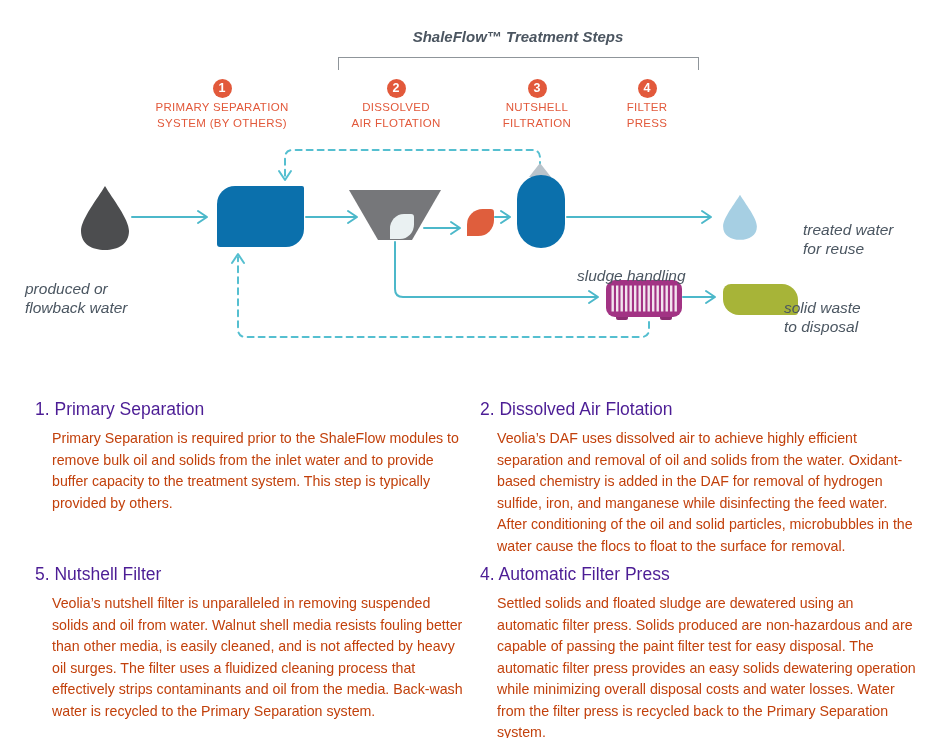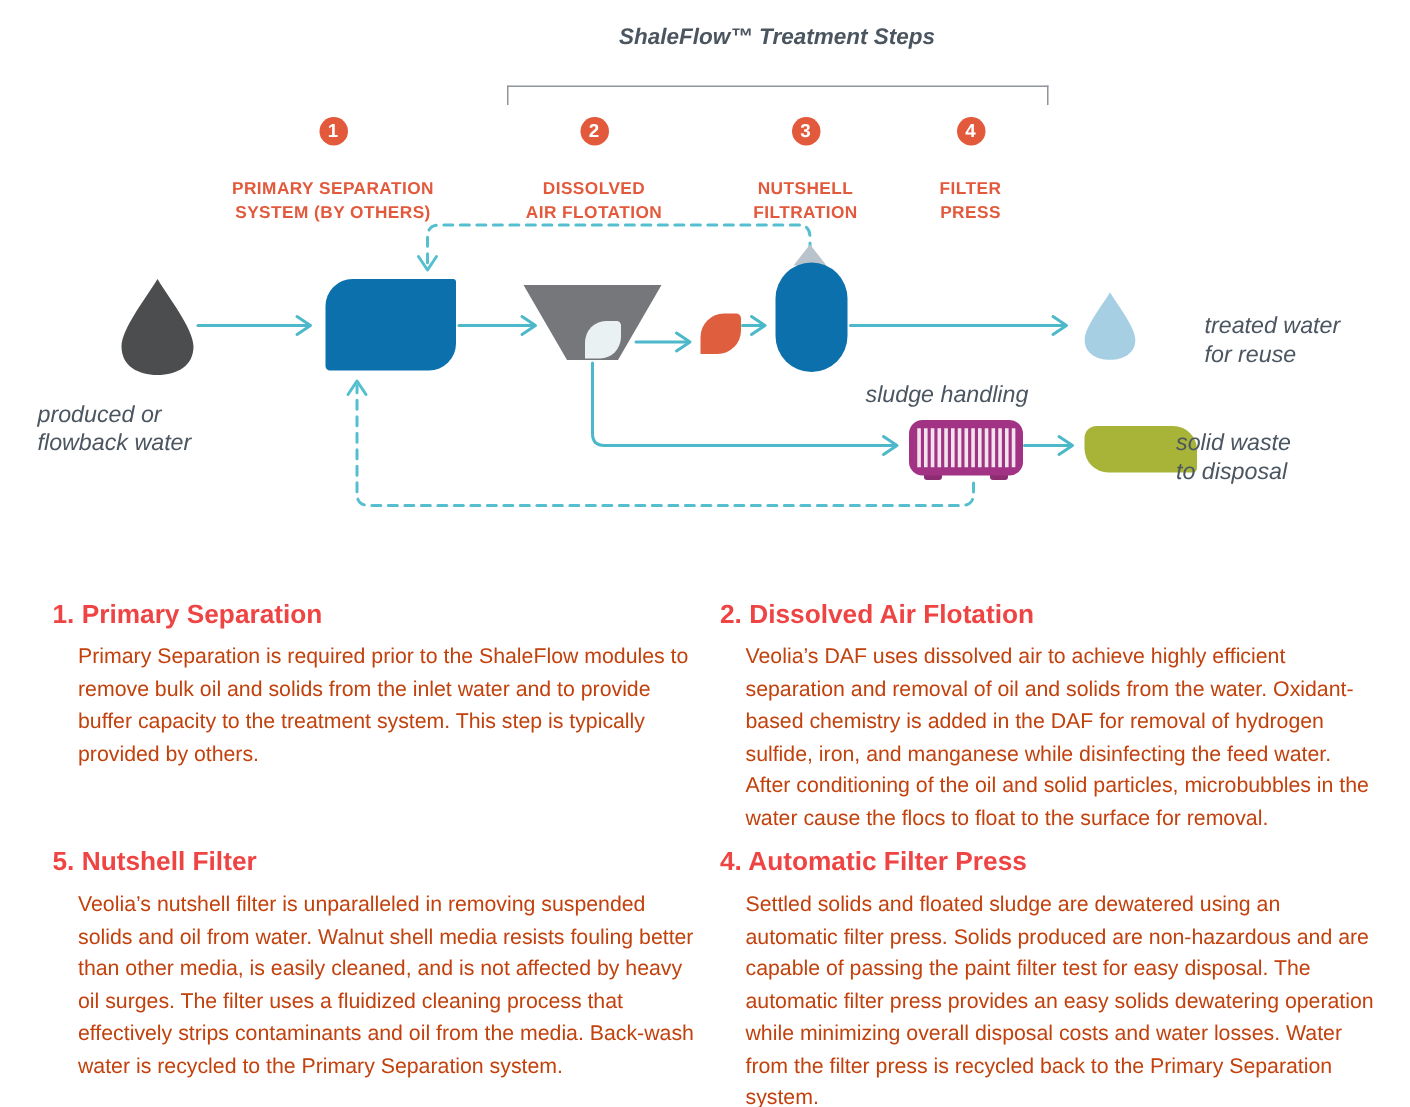--- a/index.html
+++ b/index.html
@@ -4,36 +4,36 @@
 <style>
   html,body{margin:0;padding:0;background:#ffffff;}
   .page{
     position:relative; width:940px; height:738px; background:#ffffff;
     font-family:"Liberation Sans", sans-serif; overflow:hidden;
   }
   .abs{position:absolute;}
 
   
   .bracket-title{
-    left:338px; top:16px; width:360px; text-align:center;
+    left:338px; top:28px; width:360px; text-align:center;
     font-style:italic; font-weight:bold; font-size:15px; color:#4b5560;
   }
   .bracket{
     left:338px; top:57px; width:359px; height:12px;
     border-top:1.5px solid #8f959a; border-left:1.5px solid #8f959a; border-right:1.5px solid #8f959a;
   }
 
   
   .step{ text-align:center; color:#e2593b; }
   .step .num{
     display:inline-block; width:19px; height:19px; border-radius:50%;
     background:#e2593b; color:#ffffff; font-weight:bold; font-size:12.5px; line-height:19px;
   }
   .step .lbl{
-    margin-top:21px; font-weight:bold; font-size:11.5px; line-height:1.4; letter-spacing:.3px;
+    margin-top:1px; font-weight:normal; font-size:11.5px; line-height:1.4; letter-spacing:.3px;
     white-space:pre-line;
   }
   .step1{left:118px; top:78px; width:208px;}
   .step2{left:336px; top:78px; width:120px;}
   .step3{left:477px; top:78px; width:120px;}
   .step4{left:597px; top:78px; width:100px;}
 
   
   .tank{
     left:217px; top:186px; width:87px; height:61px; background:#0b70ac;
@@ -52,30 +52,30 @@
     border-left:11px solid transparent; border-right:11px solid transparent;
     border-bottom:14px solid #b9c3cb;
   }
   .waste-blob{
     left:723px; top:284px; width:75px; height:31px; background:#a7b438;
     border-radius:8px 16px 3px 16px;
   }
 
   
   .dlabel{
-    font-style:italic; font-size:15.5px; color:#4b5661; line-height:1.25; white-space:pre-line;
+    font-style:italic; font-size:15.5px; color:#4b5661; line-height:1.25; white-space:pre-line;margin-top:12px;
   }
   .lbl-input {left:25px;  top:267px; width:160px; text-align:left;}
   .lbl-treated{left:803px; top:208px; text-align:left;}
   .lbl-sludge {left:577px; top:254px; width:140px; }
   .lbl-waste  {left:784px; top:286px; text-align:left;}
 
   
   .section h3{
-    margin:0 0 8px 0; font-size:17.5px; font-weight:bold; color:#ef4444;
+    margin:0 0 8px 0; font-size:17.5px; font-weight:normal; color:#4c1d95;
   }
   .section p{
     margin:0 0 0 17px; font-size:14.2px; line-height:1.52; color:#c2410c;
   }
   .sec1{left:35px;  top:399px; width:428px;}
   .sec2{left:480px; top:399px; width:436px;}
   .sec3{left:35px;  top:564px; width:428px;}
   .sec4{left:480px; top:564px; width:436px;}
 
   svg{display:block;}

